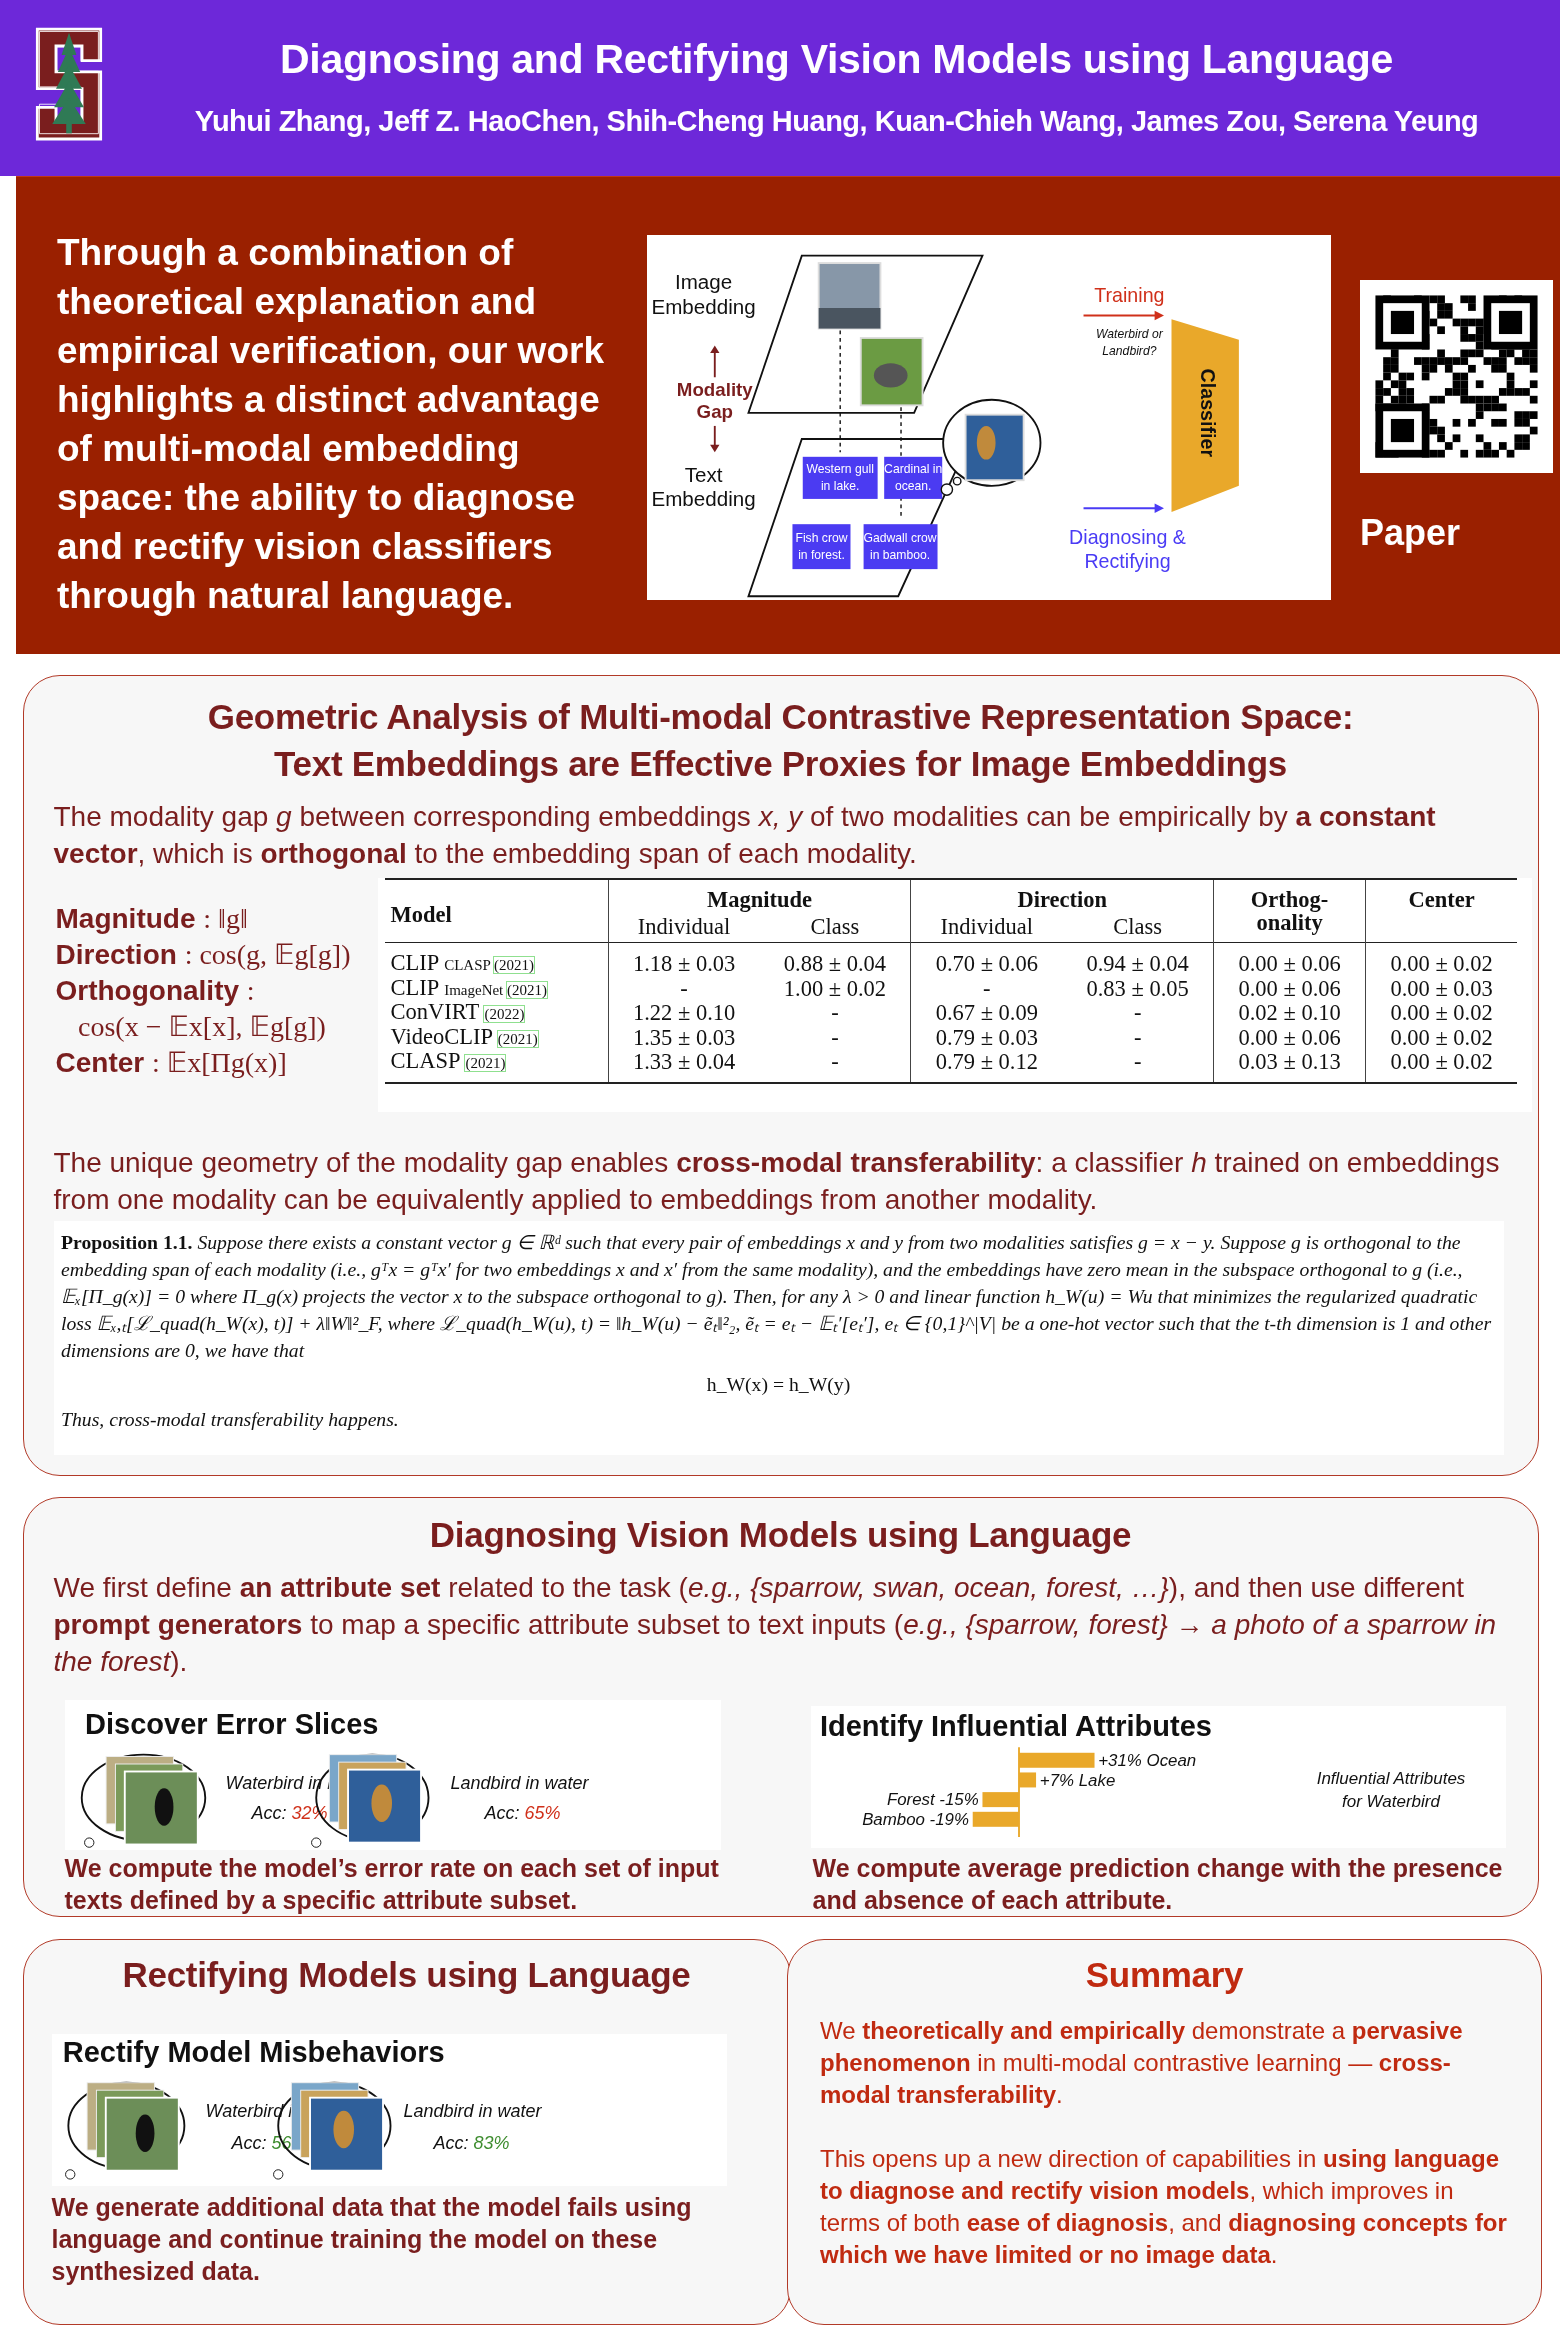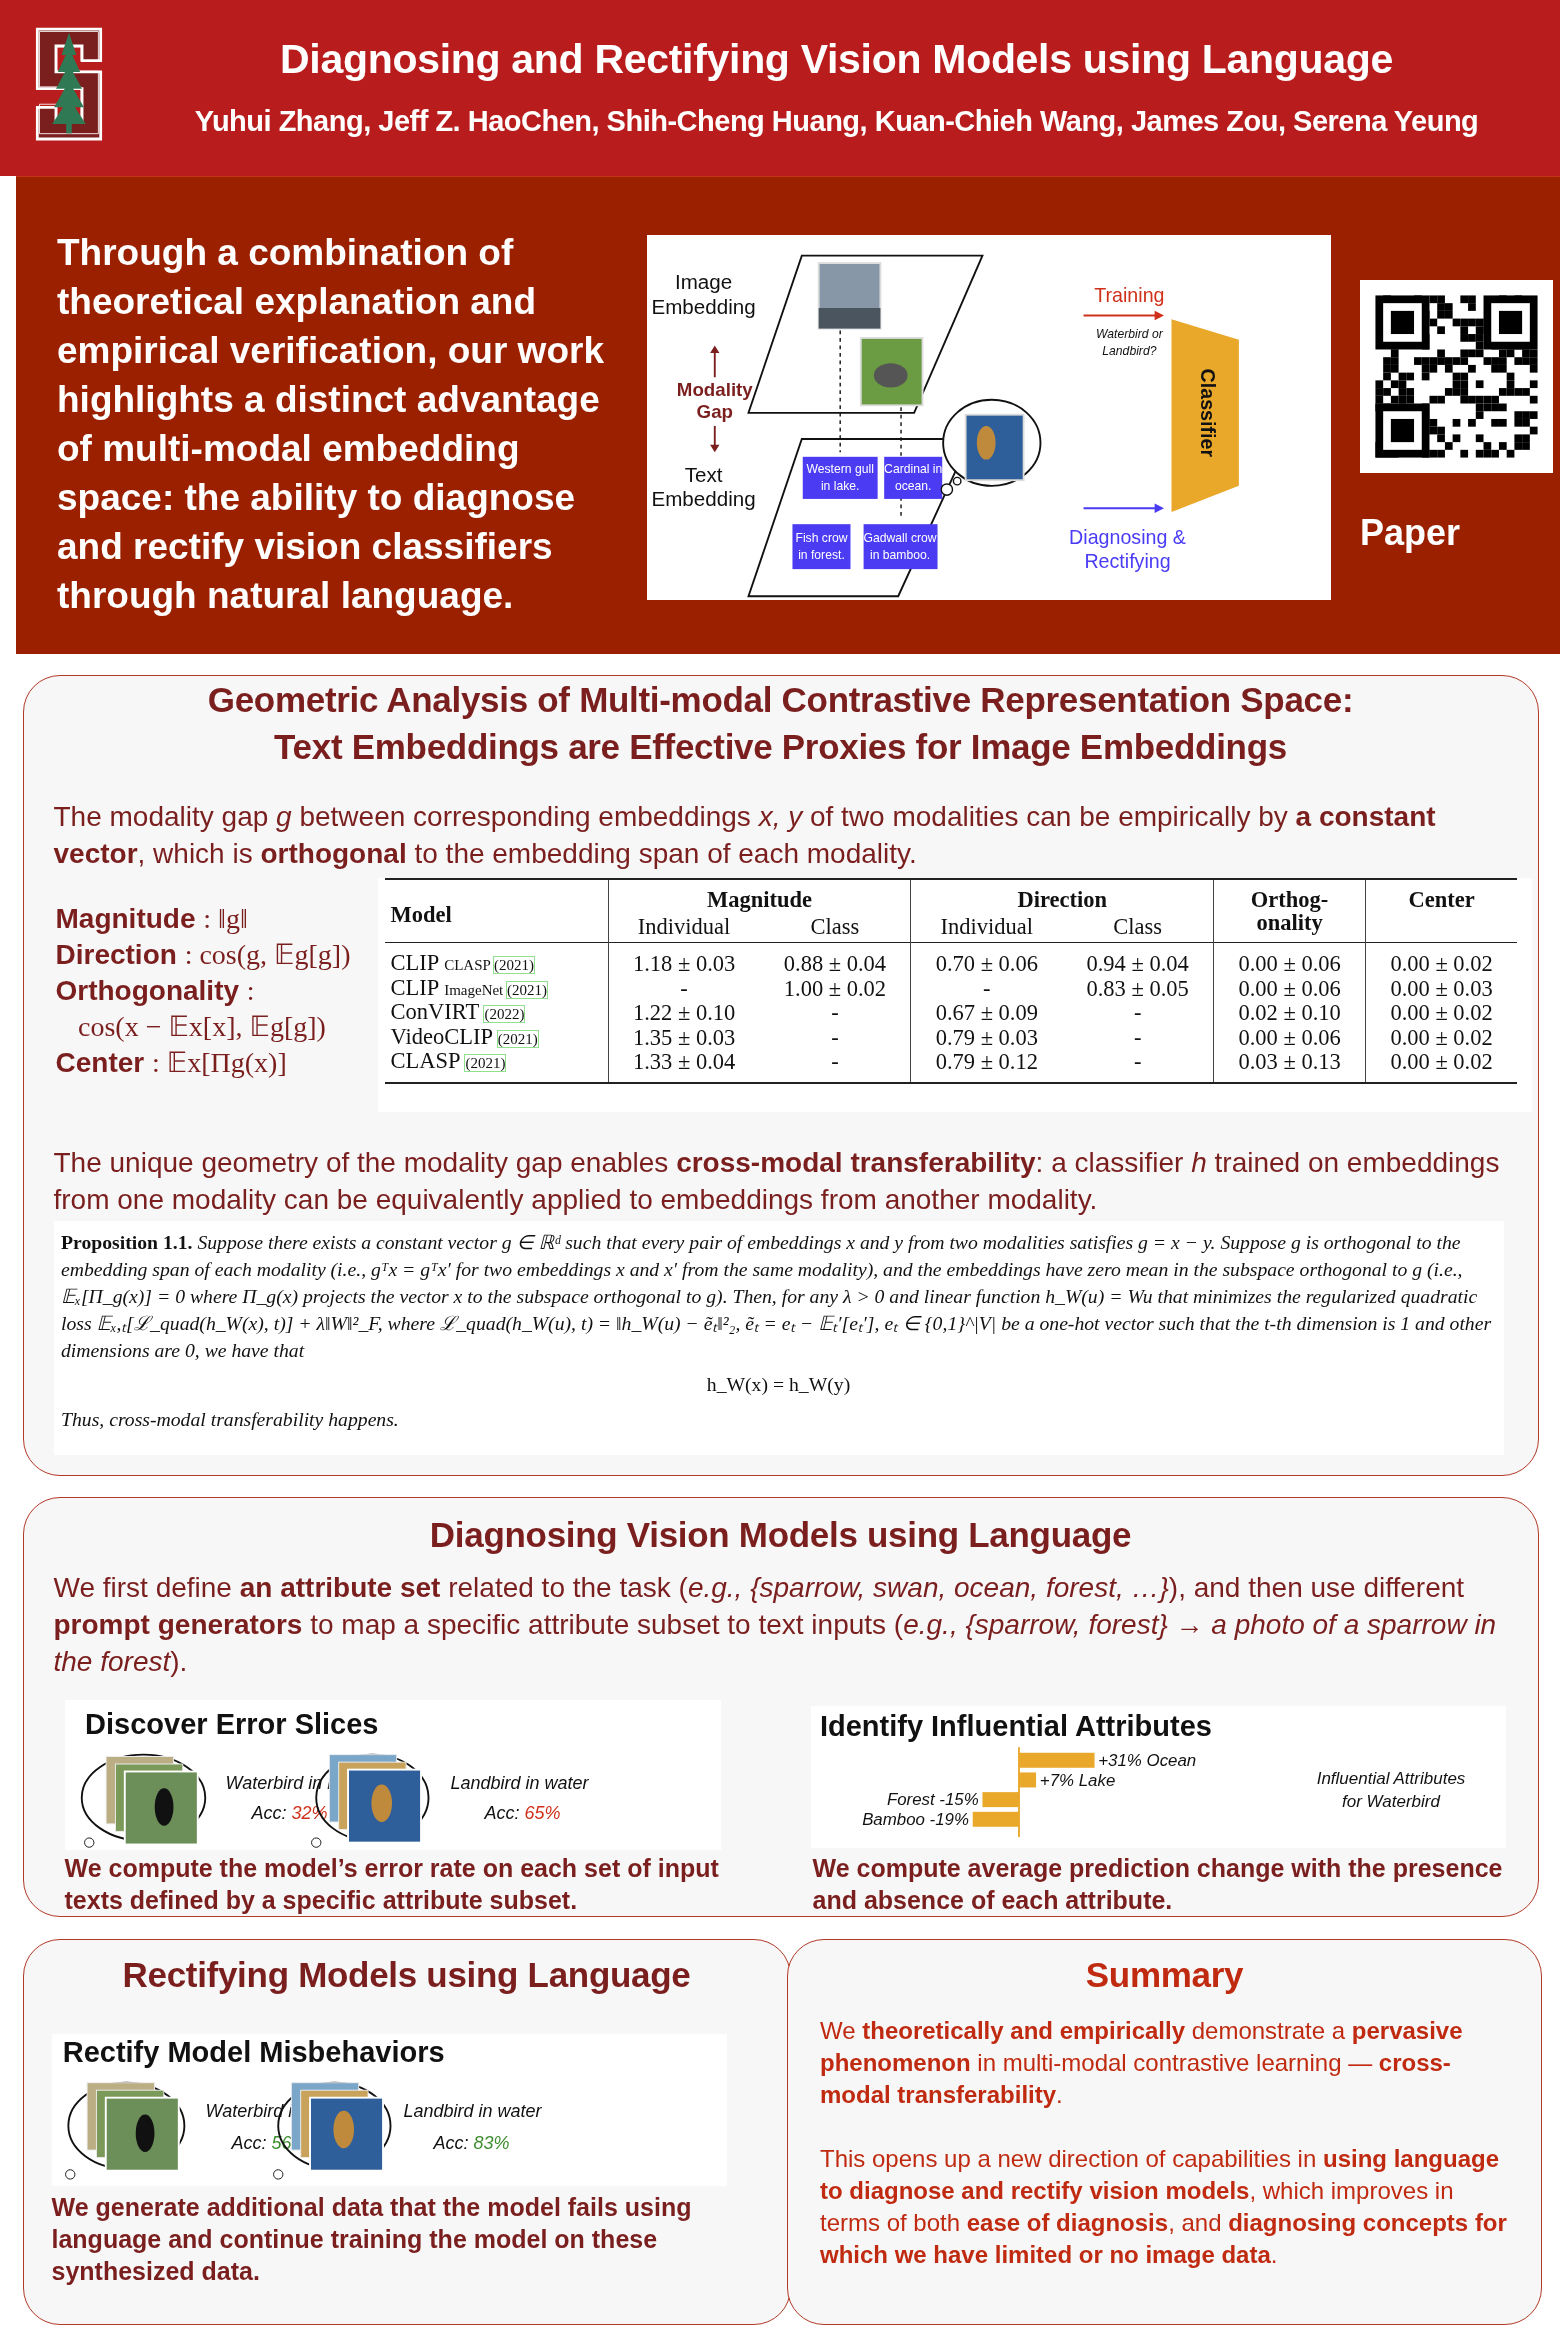--- a/index.html
+++ b/index.html
@@ -2,21 +2,21 @@
 <html style="font-size:15px"><head>
 <meta charset="utf-8">
 <style>
   * { box-sizing: border-box; margin: 0; padding: 0; }
   body {
     width: 1561px; height: 2342px; background: #ffffff;
     font-family: "Liberation Sans", sans-serif; position: relative; overflow: hidden;
   }
   .header {
     position: absolute; left: 0; top: 0; width: 1561px; height: 176px;
-    background: #b91c1c; color: #fff;
+    background: #6d28d9; color: #fff;
   }
   .logo { position: absolute; left: 28px; top: 22.5px; width: 82px; height: 122px; }
   .title {
     position: absolute; left: 112px; right: 0; top: 36px; text-align: center;
     font-size: 41px; font-weight: bold; letter-spacing: -0.3px;
   }
   .authors {
     position: absolute; left: 112px; right: 0; top: 105px; text-align: center;
     font-size: 29px; font-weight: bold; letter-spacing: -0.5px;
   }
@@ -41,21 +41,21 @@
   }
   .panel-title {
     text-align: center; color: #7a1e1e; font-weight: bold; font-size: 35px; letter-spacing: -0.3px;
   }
   .body-text { color: #7a1e1e; font-size: 28px; line-height: 37px; }
   .body-text b { font-weight: bold; }
   .body-text i { font-style: italic; }
 
   
   #p1 { left: 22.5px; top: 675px; width: 1516px; height: 801px; }
-  #p1 .panel-title { line-height: 47px; }
+  #p1 .panel-title { margin-top: 17px; line-height: 47px; }
   #p1 .intro { position: absolute; left: 30px; top: 122px; width: 1462px; }
   .metric-list { position: absolute; left: 32px; top: 225px; width: 337px; color: #7a1e1e; font-size: 28px; line-height: 36px; }
   .metric-list .lbl { font-weight: bold; }
   .metric-list .frm { font-family: "Liberation Serif", serif; font-size: 28px; }
   .tbl-wrap { position: absolute; left: 354px; top: 202px; width: 1154px; height: 234px; background: #fff; }
   table.res { border-collapse: collapse; font-family: "Liberation Serif", serif; font-size: 22.5px; color: #111; margin-left: 7.5px; width: 1132px; }
   table.res th { font-weight: bold; }
   table.res td, table.res th { padding: 0 5.6px; text-align: center; line-height: 22.5px; white-space: nowrap; }
   table.res td.model { text-align: left; }
   table.res .top-rule td, table.res .top-rule th { border-top: 2.8px solid #222; }

